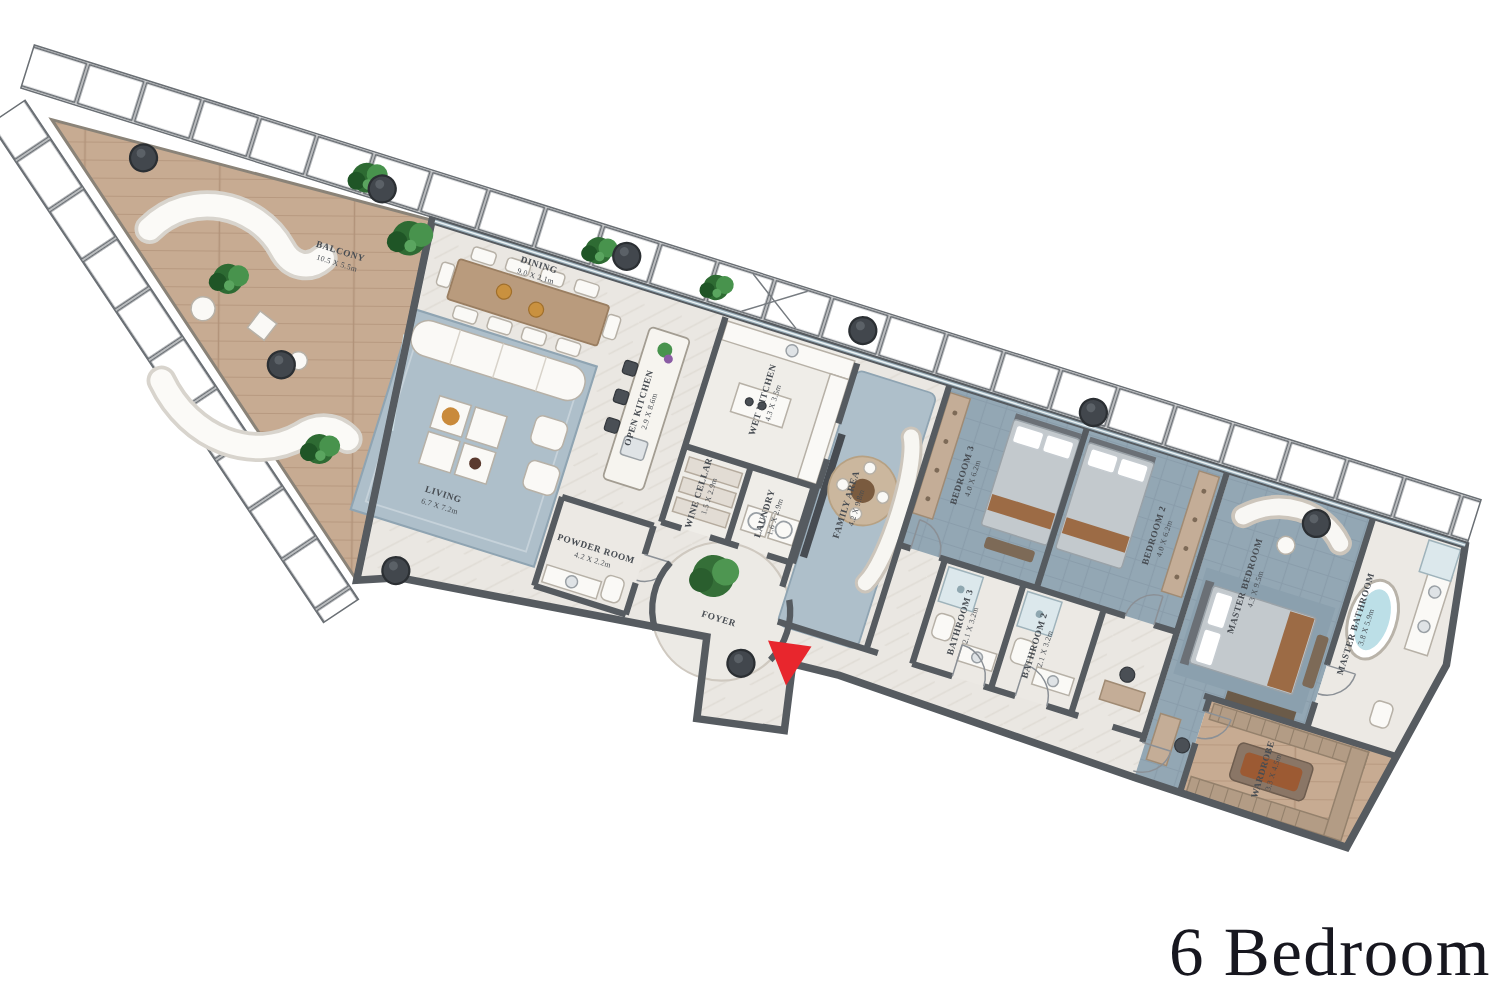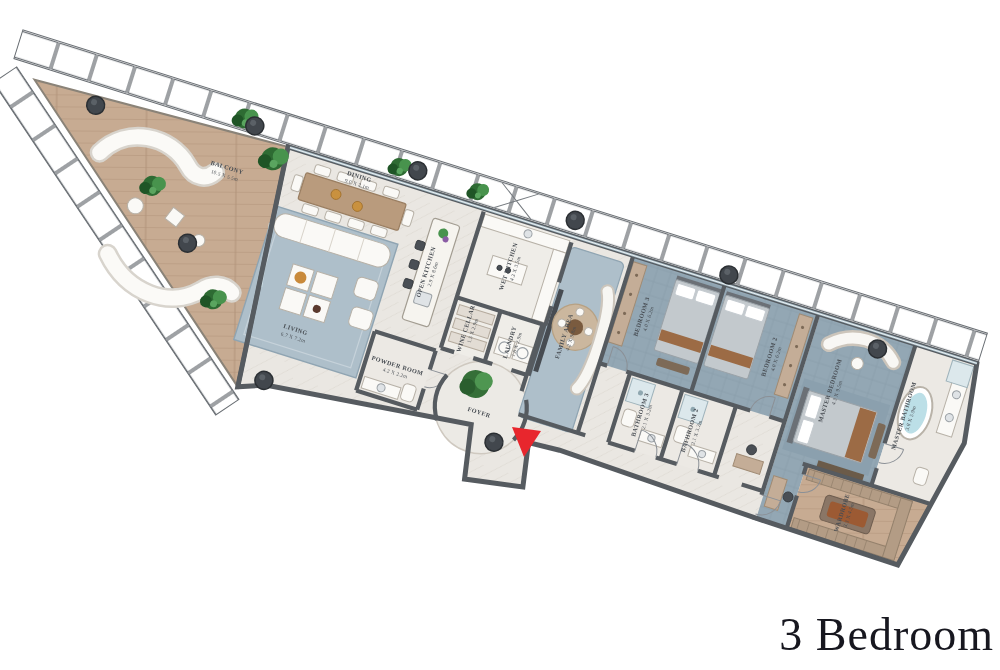--- a/index.html
+++ b/index.html
@@ -372,14 +372,14 @@
     </g>
     <g transform="translate(930,185) rotate(-90)">
       <text class="lbl" y="0">WARDROBE</text>
       <text class="dim" y="7">3.3 X 4.5m</text>
     </g>
   </g>
 
   <polygon points="512,427 541,431 524,457" fill="#e8262d"></polygon>
 </svg>
 
-<div class="plan-title">3 Bedroom</div>
+<div class="plan-title">6 Bedroom</div>
 </div>
 
 </body></html>

